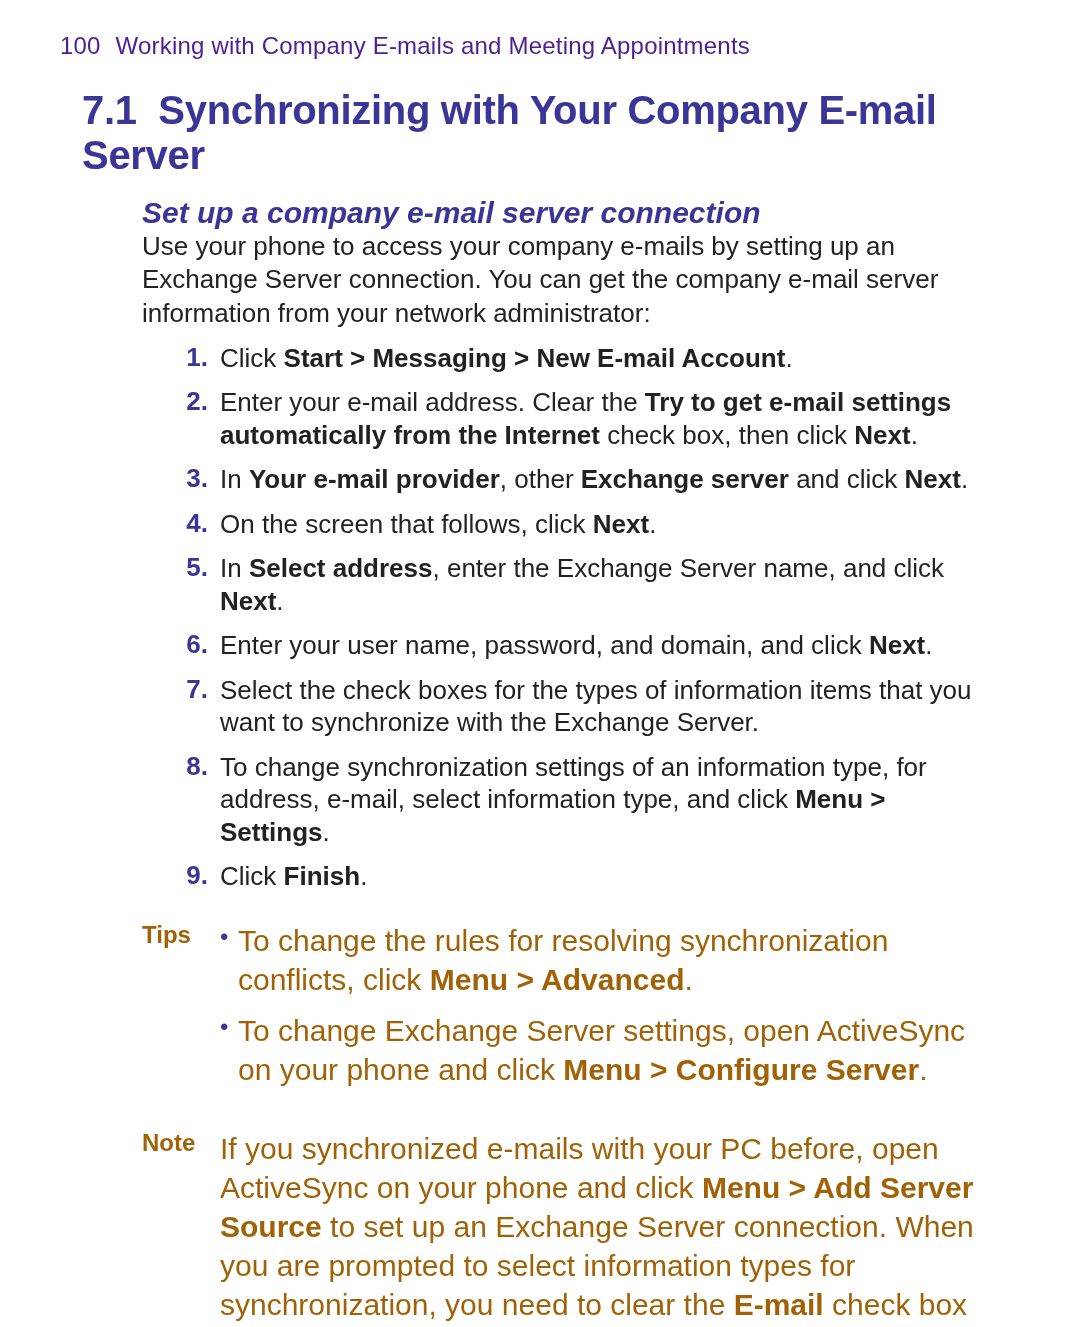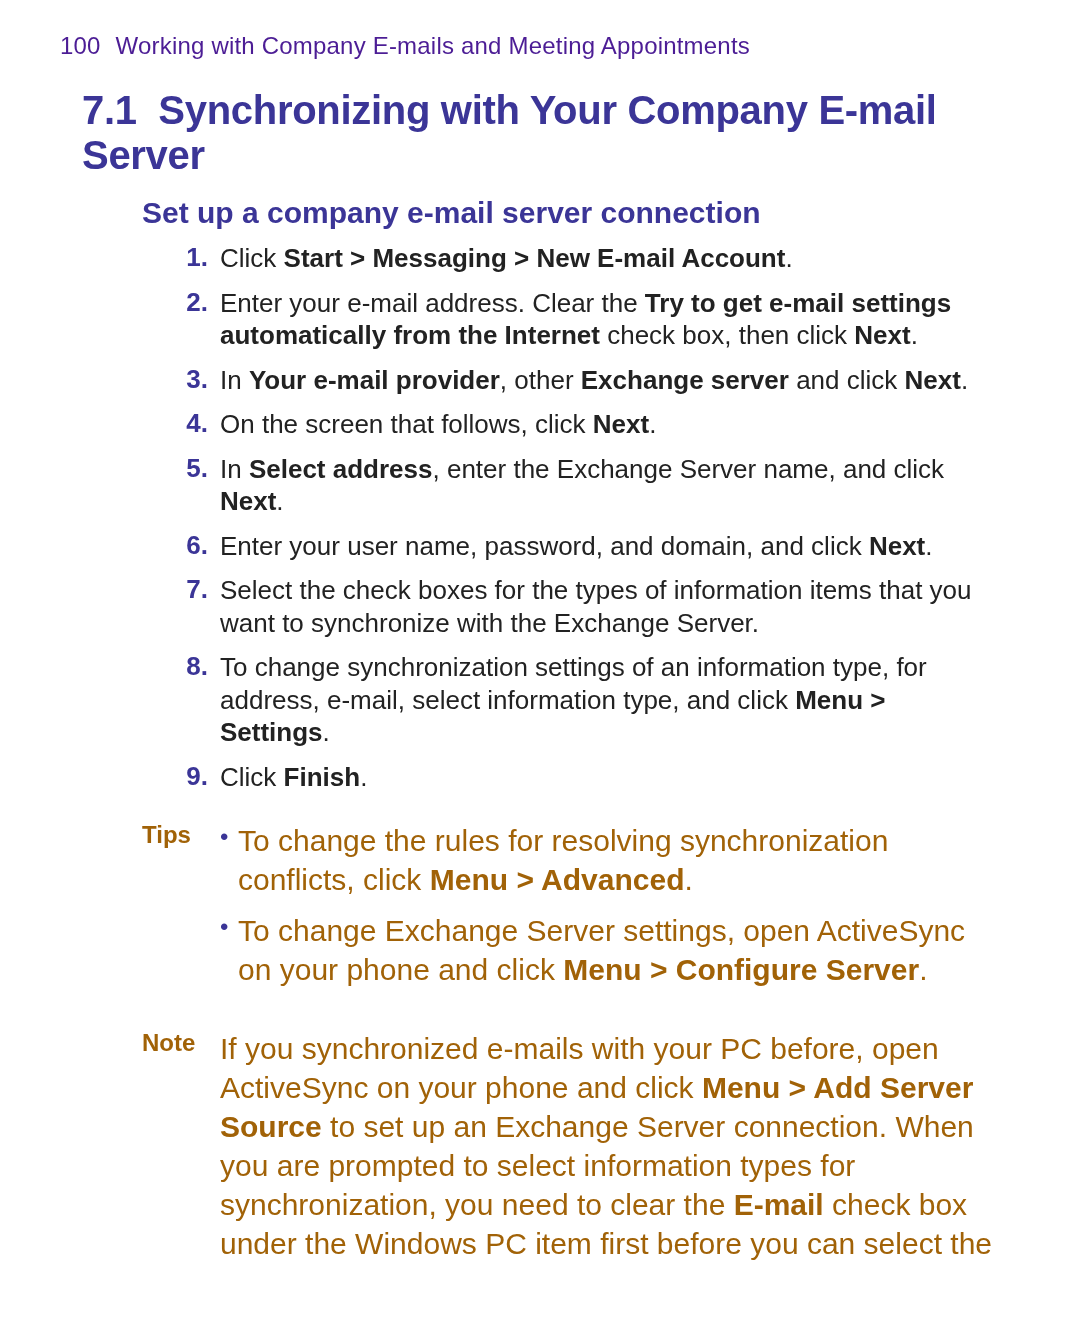--- a/index.html
+++ b/index.html
@@ -43,20 +43,21 @@
     line-height: 1.28;
     color: #222;
     margin: 0 0 28px 0;
     font-weight: 400;
   }
   .h2 {
     color: #3b3597;
     font-weight: 700;
     font-size: 30px;
     margin: 0 0 0px 0;
+    font-style: italic;
   }
   .ol {
     margin: 10px 0 0 0;
     padding: 0 0 0 30px;
     counter-reset: step;
   }
   .ol .li {
     display: flex;
     align-items: flex-start;
     margin: 12px 0 0 0;
@@ -125,20 +126,21 @@
 
   <h1 class="h1">
     <span>7.1</span>&nbsp;
     <span>Synchronizing with Your Company E-mail Server</span>
   </h1>
 
   <div class="content">
 
 
     <h2 class="h2">Set up a company e-mail server connection</h2>
+    <p class="body-para" style="margin-bottom:2px;">Use your phone to access your company e-mails by setting up an Exchange Server connection. You can get the company e-mail server information from your network administrator:</p>
 
     <div class="ol">
 
       <div class="li">
         <div class="num">1.</div>
         <div class="li-body">
           <span>Click </span><span class="b">Start &gt; Messaging &gt; New E-mail Account</span><span>.</span>
         </div>
       </div>
 

